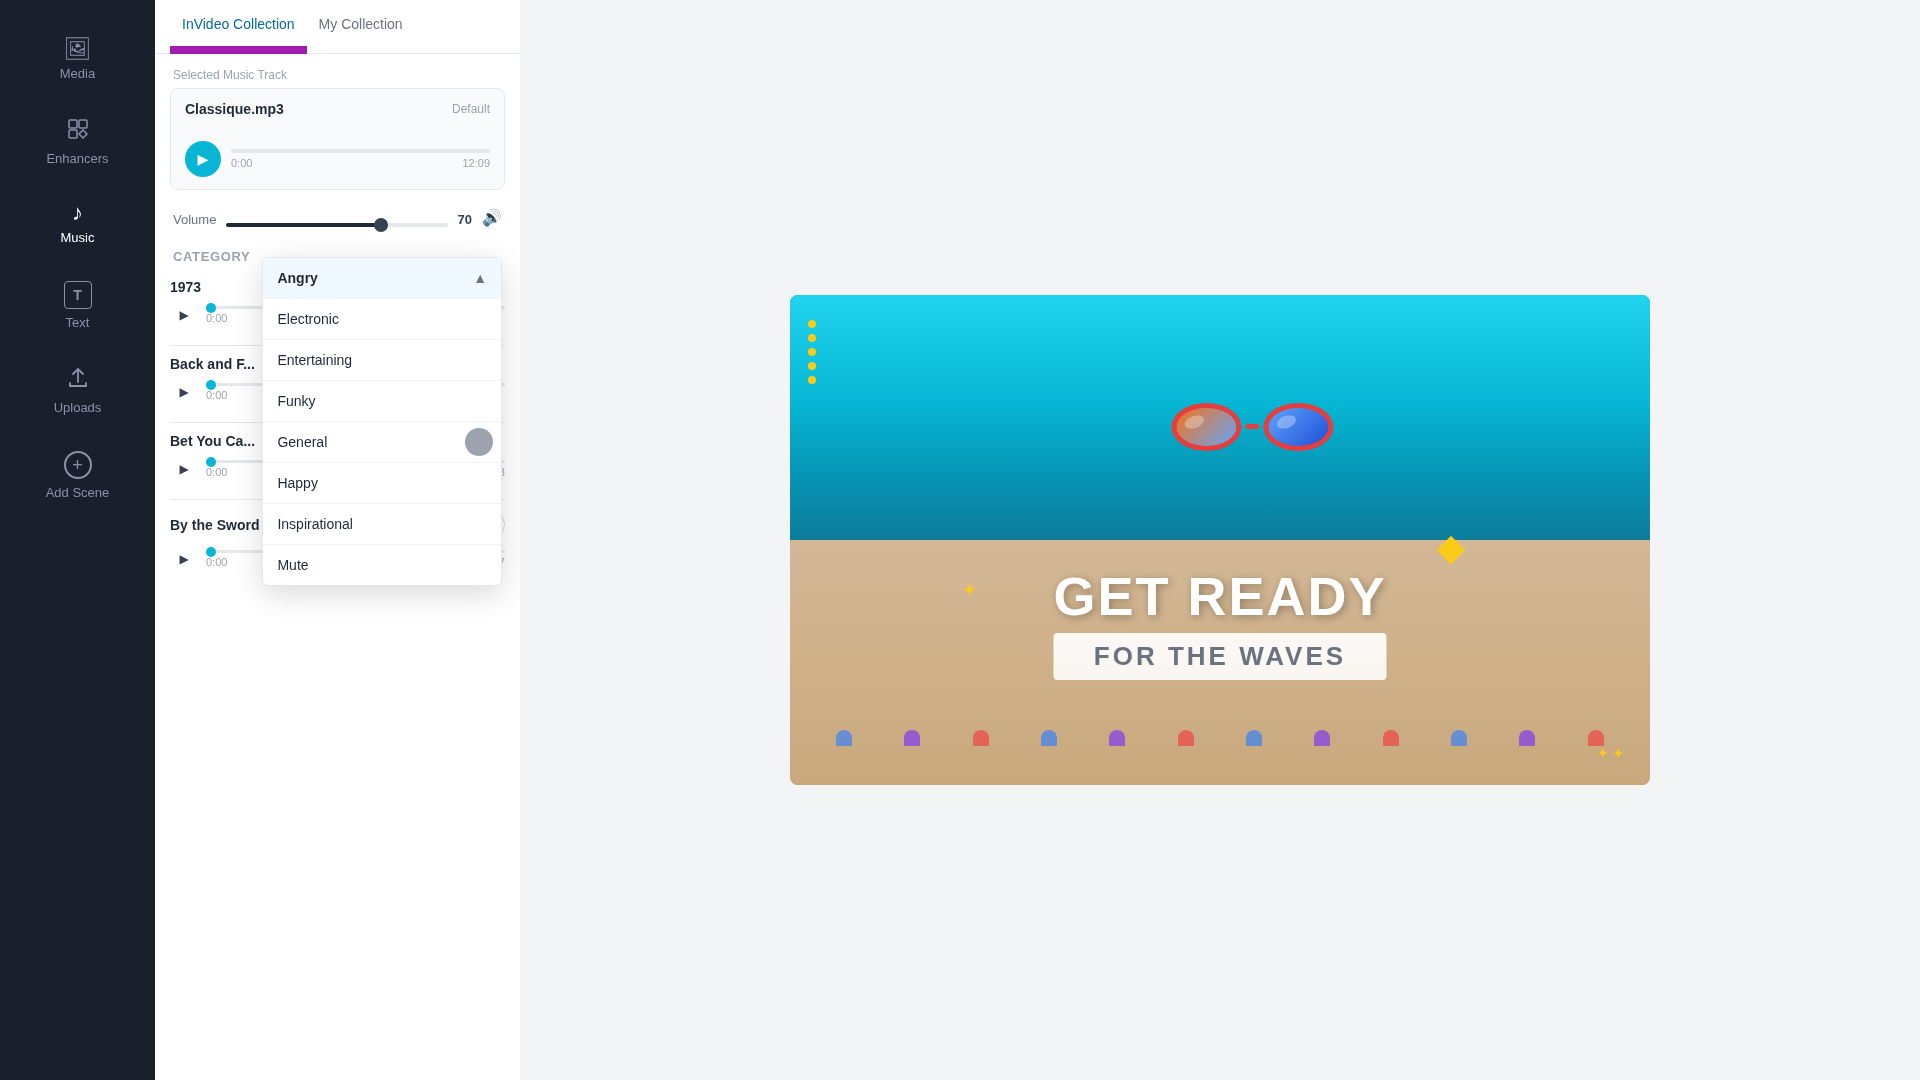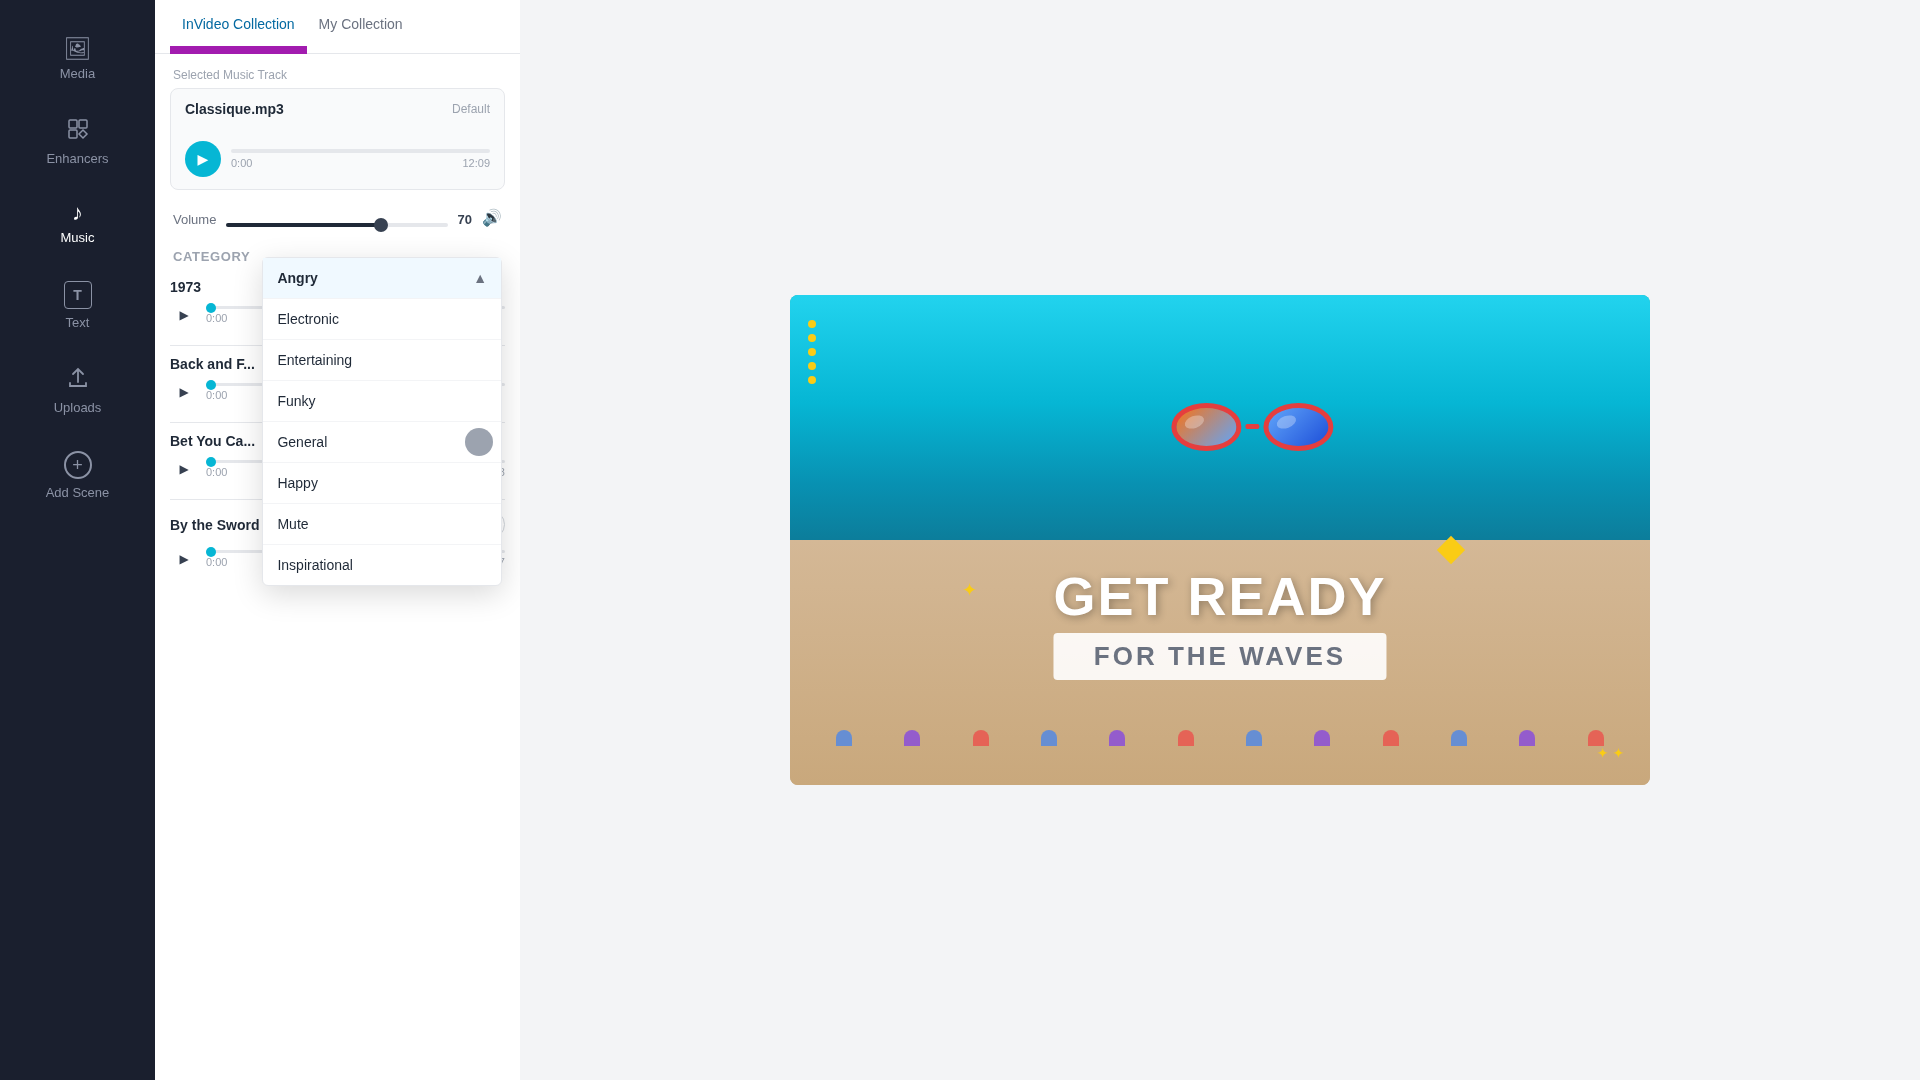--- a/index.html
+++ b/index.html
@@ -582,24 +582,24 @@
           <span>Funky</span>
         </div>
         <div class="dropdown-item" style="position:relative;">
           <span>General</span>
           <div class="dropdown-scroll-thumb"></div>
         </div>
         <div class="dropdown-item">
           <span>Happy</span>
         </div>
         <div class="dropdown-item">
+          <span>Inspirational</span>
+        </div>
+        <div class="dropdown-item">
           <span>Mute</span>
-        </div>
-        <div class="dropdown-item">
-          <span>Inspirational</span>
         </div>
       </div>
     </div>
   </div>
 
   <div class="tracks-section">
 
     <div class="track-list-item">
       <div class="track-list-item-title">
         <span>1973</span>

